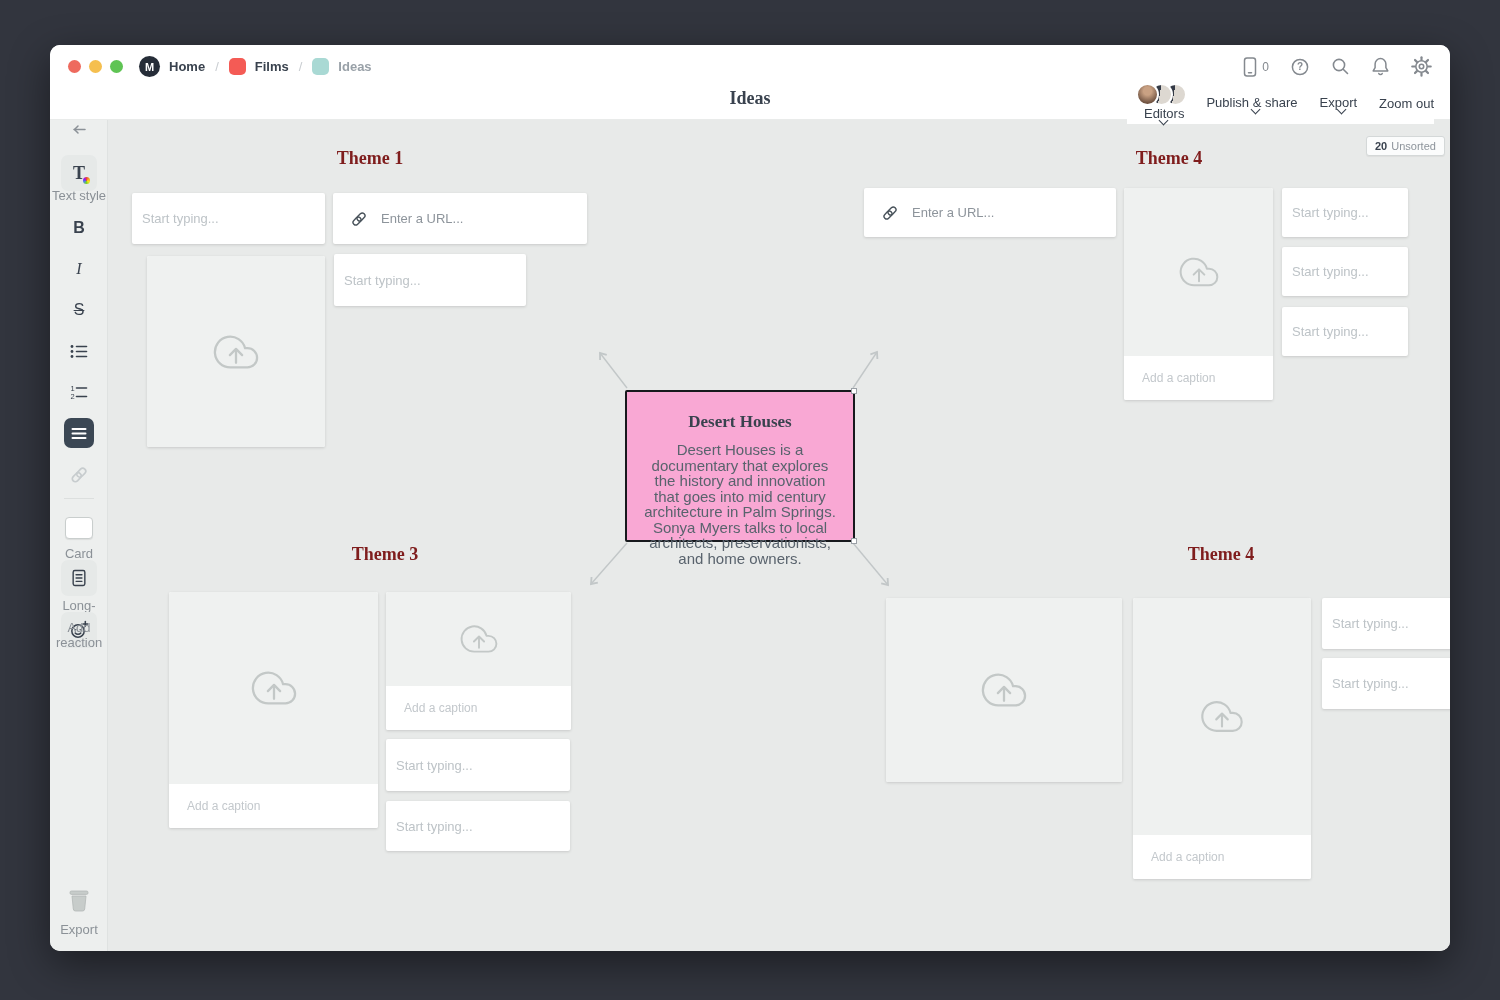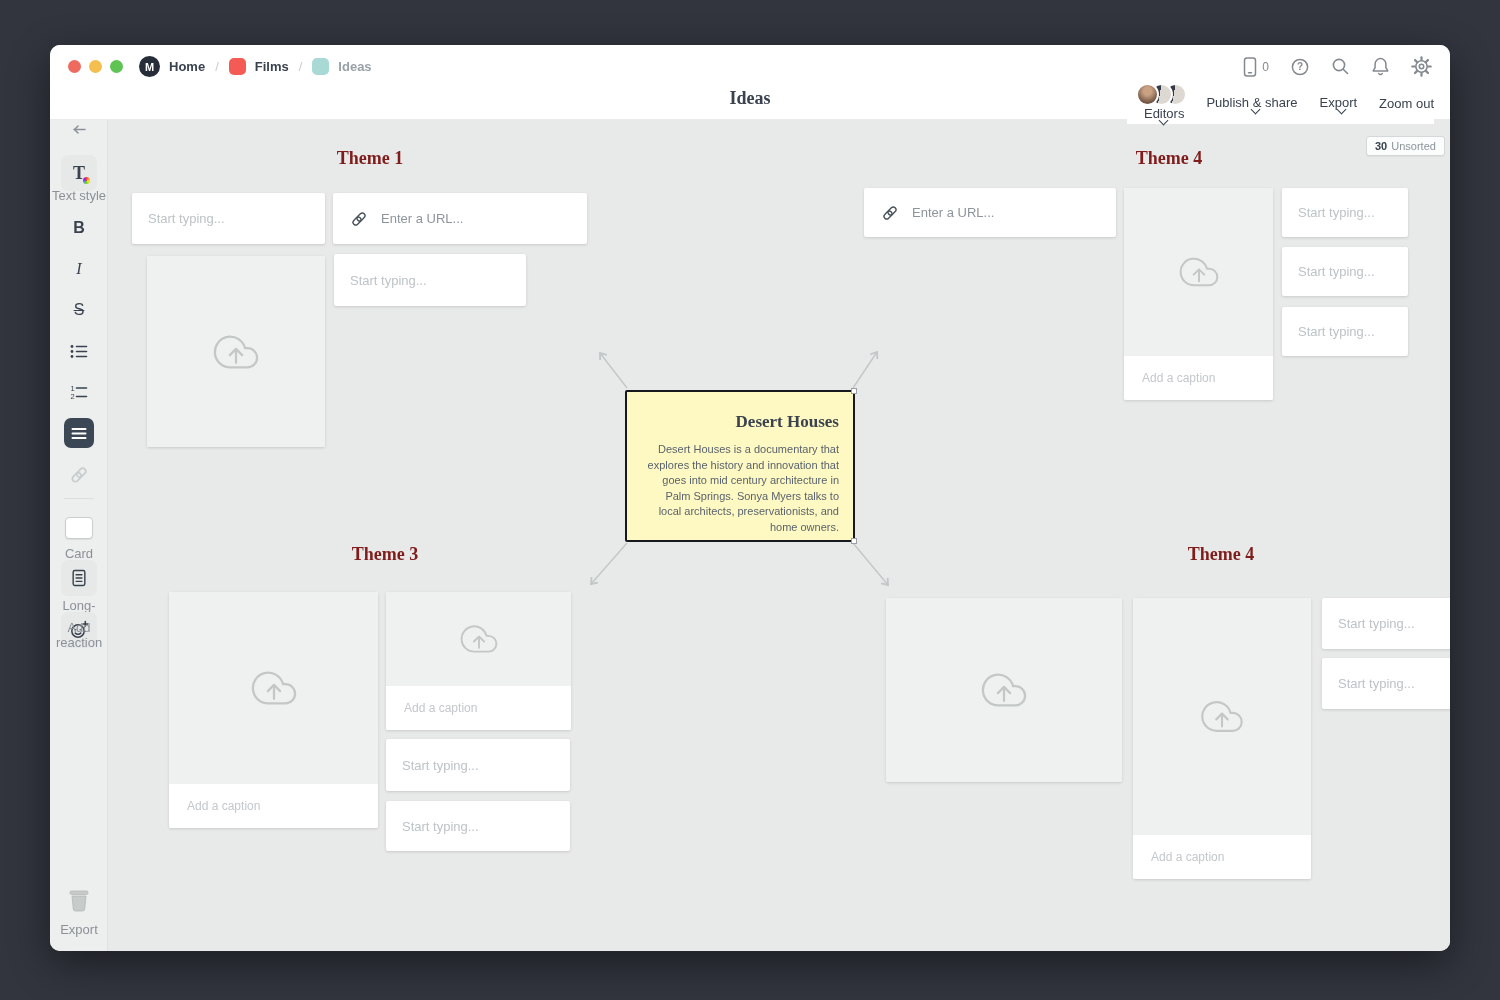--- a/index.html
+++ b/index.html
@@ -55,34 +55,34 @@
   .tstyle-dot { position:absolute; right:7px; bottom:7px; width:7px; height:7px; border-radius:50%;
     background:conic-gradient(#e8433f,#f5a623,#f8e71c,#7ed321,#4a90d9,#9013fe,#e8433f); }
   .sb-dark-btn { width:30px; height:30px; background:#3b4754; border-radius:7px; display:flex; align-items:center; justify-content:center; cursor:pointer; }
   .sb-divider { position:absolute; left:14px; width:30px; height:1px; background:#dcdfde; }
   .swatch { width:28px; height:22px; background:#fff; border:1px solid #c9cecd; border-radius:4px; box-shadow:0 1px 1px rgba(0,0,0,.08); cursor:pointer; }
   
   .canvas { flex:1; position:relative; background:#e8eae9; overflow:hidden; }
   .theme-title { position:absolute; transform:translateX(-50%); font-family:Liberation Serif, serif;
     font-weight:bold; font-size:18px; color:#7f1d1d; white-space:nowrap; }
   .card { position:absolute; background:#fff; border-radius:2px; box-shadow:0 1px 3px rgba(0,0,0,.14); }
-  .text-card { display:flex; align-items:center; padding-left:16px; }
+  .text-card { display:flex; align-items:center; padding-left:10px; }
   .placeholder { color:#bdc3c7; font-size:13px; }
   .url-card { display:flex; align-items:center; padding-left:18px; gap:14px; }
   .url-ph { color:#8d949b; font-size:13px; }
   .img-card { display:flex; flex-direction:column; overflow:hidden; }
   .img-area { background:#eff1f0; flex:1; display:flex; align-items:center; justify-content:center; }
   .caption-area { height:44px; background:#fff; display:flex; align-items:center; padding-left:18px; flex:none; }
   .caption-ph { color:#c3c8cc; font-size:12px; }
   .cloud { color:#c3c8c7; }
   
-  .center-card { position:absolute; background:#fef9c3; border:2px solid #17191d; border-radius:2px;
-    text-align:right; padding:12px 14px 10px; }
+  .center-card { position:absolute; background:#f9a8d4; border:2px solid #17191d; border-radius:2px;
+    text-align:center; padding:12px 14px 10px; }
   .cc-title { font-family:"Liberation Serif", serif; font-weight:bold; font-size:17px; color:#39424e; margin:8px 0 10px; }
-  .cc-body { font-size:11px; line-height:15.5px; color:#59636d; }
+  .cc-body { font-size:15px; line-height:15.5px; color:#59636d; }
   .rs-handle { position:absolute; width:6px; height:6px; background:#fff; border:1px solid #9aa0a6; }
   .rs-tr { right:-4px; top:-4px; } .rs-br { right:-4px; bottom:-4px; }
   
   .badge { position:absolute; display:flex; align-items:center; gap:4px; background:#fbfcfc;
     border:1px solid #d4d8d8; border-radius:3px; padding:3px 8px; font-size:11px; box-shadow:0 1px 1px rgba(0,0,0,.05); cursor:pointer; }
   .badge b { color:#39424e; } .badge span { color:#8d949b; }
   .arrows { position:absolute; left:0; top:0; pointer-events:none; }
 </style>
 </head>
 <body>
@@ -295,21 +295,21 @@
         </defs>
         <g stroke="#c2c7c8" stroke-width="1.4">
           <line x1="519" y1="268" x2="492" y2="233" marker-end="url(#ah)"></line>
           <line x1="745" y1="268" x2="769" y2="232" marker-end="url(#ah)"></line>
           <line x1="519" y1="423" x2="483" y2="464" marker-end="url(#ah)"></line>
           <line x1="745" y1="423" x2="780" y2="465" marker-end="url(#ah)"></line>
         </g>
       </svg>
 
       <div class="badge" style="left:1258px; top:16px">
-        <b>30</b>
+        <b>20</b>
         <span>Unsorted</span>
       </div>
 
       <div class="theme-title" style="left:262px; top:28px">Theme 1</div>
       <div class="theme-title" style="left:1061px; top:28px">Theme 4</div>
       <div class="theme-title" style="left:277px; top:424px">Theme 3</div>
       <div class="theme-title" style="left:1113px; top:424px">Theme 4</div>
 
       <div class="card text-card" style="left:24px; top:73px; width:193px; height:51px">
         <span class="placeholder">Start typing...</span>

